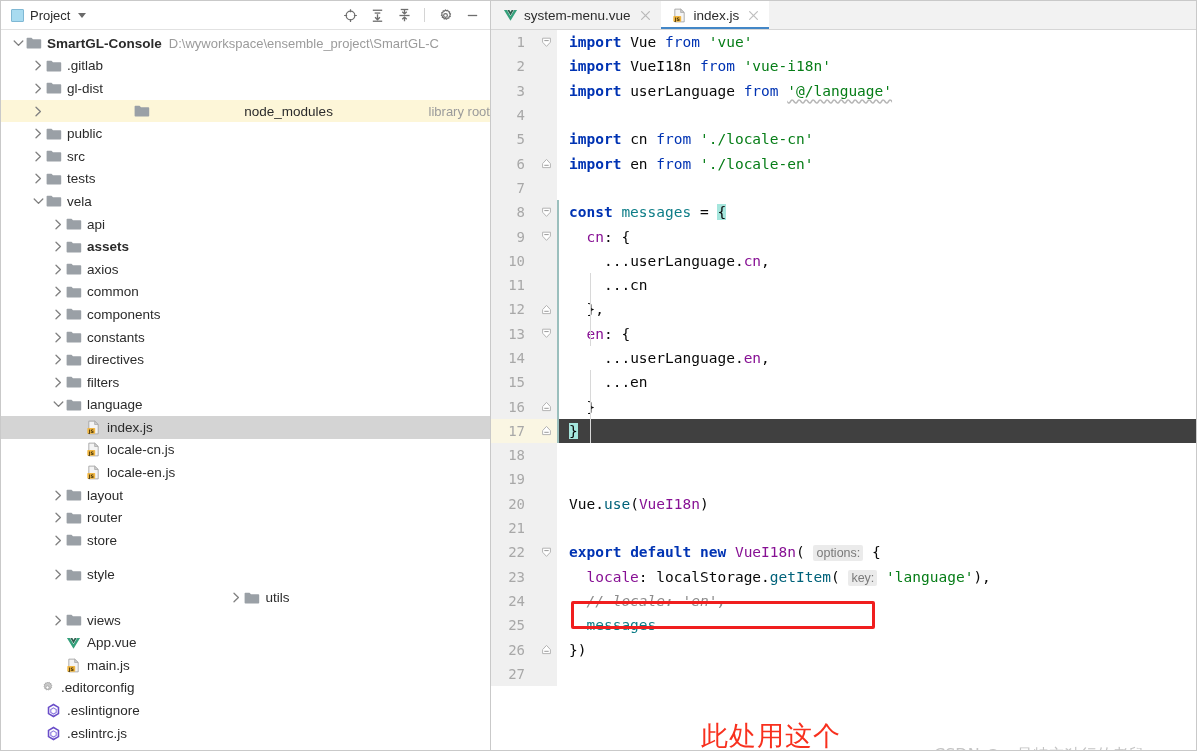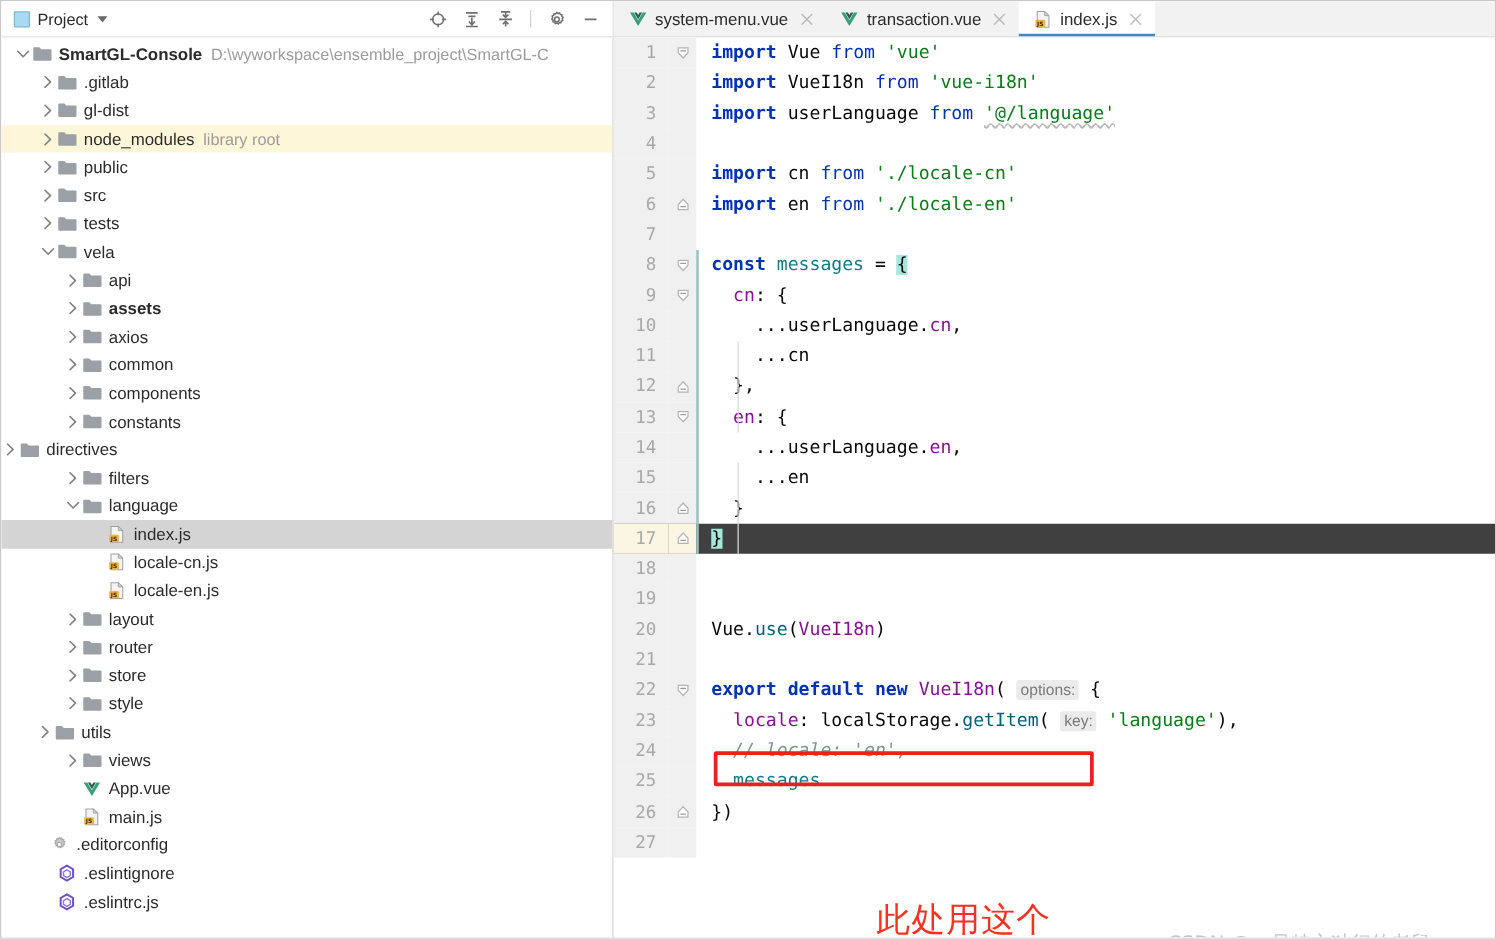--- a/index.html
+++ b/index.html
@@ -371,21 +371,21 @@
               <path d="M2 1.2L6.4 5.5 2 9.8" fill="none" stroke="#808080" stroke-width="1.3" stroke-linecap="round" stroke-linejoin="round"></path>
             </svg>
           </span>
           <span class="node-icon">
             <svg width="16" height="14" viewBox="0 0 16 14">
               <path d="M0.6 2.6a.8.8 0 01.8-.8h4.1l1.5 1.5h7.4a.8.8 0 01.8.8v7.6a.8.8 0 01-.8.8H1.4a.8.8 0 01-.8-.8z" fill="#9aa0a6"></path>
             </svg>
           </span>
           <span class="node-label">gl-dist</span>
         </div>
-        <div class="tree-row libroot" style="padding-left: 30px;">
+        <div class="tree-row libroot" style="padding-left: 30px; justify-content: space-between;">
           <span class="arrow">
             <svg width="9" height="11" viewBox="0 0 9 11">
               <path d="M2 1.2L6.4 5.5 2 9.8" fill="none" stroke="#808080" stroke-width="1.3" stroke-linecap="round" stroke-linejoin="round"></path>
             </svg>
           </span>
           <span class="node-icon">
             <svg width="16" height="14" viewBox="0 0 16 14">
               <path d="M0.6 2.6a.8.8 0 01.8-.8h4.1l1.5 1.5h7.4a.8.8 0 01.8.8v7.6a.8.8 0 01-.8.8H1.4a.8.8 0 01-.8-.8z" fill="#9aa0a6"></path>
             </svg>
           </span>
@@ -515,21 +515,21 @@
               <path d="M2 1.2L6.4 5.5 2 9.8" fill="none" stroke="#808080" stroke-width="1.3" stroke-linecap="round" stroke-linejoin="round"></path>
             </svg>
           </span>
           <span class="node-icon">
             <svg width="16" height="14" viewBox="0 0 16 14">
               <path d="M0.6 2.6a.8.8 0 01.8-.8h4.1l1.5 1.5h7.4a.8.8 0 01.8.8v7.6a.8.8 0 01-.8.8H1.4a.8.8 0 01-.8-.8z" fill="#9aa0a6"></path>
             </svg>
           </span>
           <span class="node-label">constants</span>
         </div>
-        <div class="tree-row" style=" align-items: center;">
+        <div class="tree-row" style="padding-left: 50px; align-items: center;">
           <span class="arrow">
             <svg width="9" height="11" viewBox="0 0 9 11">
               <path d="M2 1.2L6.4 5.5 2 9.8" fill="none" stroke="#808080" stroke-width="1.3" stroke-linecap="round" stroke-linejoin="round"></path>
             </svg>
           </span>
           <span class="node-icon">
             <svg width="16" height="14" viewBox="0 0 16 14">
               <path d="M0.6 2.6a.8.8 0 01.8-.8h4.1l1.5 1.5h7.4a.8.8 0 01.8.8v7.6a.8.8 0 01-.8.8H1.4a.8.8 0 01-.8-.8z" fill="#9aa0a6"></path>
             </svg>
           </span>
@@ -641,34 +641,34 @@
               <path d="M2 1.2L6.4 5.5 2 9.8" fill="none" stroke="#808080" stroke-width="1.3" stroke-linecap="round" stroke-linejoin="round"></path>
             </svg>
           </span>
           <span class="node-icon">
             <svg width="16" height="14" viewBox="0 0 16 14">
               <path d="M0.6 2.6a.8.8 0 01.8-.8h4.1l1.5 1.5h7.4a.8.8 0 01.8.8v7.6a.8.8 0 01-.8.8H1.4a.8.8 0 01-.8-.8z" fill="#9aa0a6"></path>
             </svg>
           </span>
           <span class="node-label">store</span>
         </div>
-        <div class="tree-row" style="padding-left: 50px;">
+        <div class="tree-row" style="padding-left: 50px; margin-top: 12px;">
           <span class="arrow">
             <svg width="9" height="11" viewBox="0 0 9 11">
               <path d="M2 1.2L6.4 5.5 2 9.8" fill="none" stroke="#808080" stroke-width="1.3" stroke-linecap="round" stroke-linejoin="round"></path>
             </svg>
           </span>
           <span class="node-icon">
             <svg width="16" height="14" viewBox="0 0 16 14">
               <path d="M0.6 2.6a.8.8 0 01.8-.8h4.1l1.5 1.5h7.4a.8.8 0 01.8.8v7.6a.8.8 0 01-.8.8H1.4a.8.8 0 01-.8-.8z" fill="#9aa0a6"></path>
             </svg>
           </span>
           <span class="node-label">style</span>
         </div>
-        <div class="tree-row" style="padding-left: 28px;">
+        <div class="tree-row" style="padding-left: 28px; justify-content: center;">
           <span class="arrow">
             <svg width="9" height="11" viewBox="0 0 9 11">
               <path d="M2 1.2L6.4 5.5 2 9.8" fill="none" stroke="#808080" stroke-width="1.3" stroke-linecap="round" stroke-linejoin="round"></path>
             </svg>
           </span>
           <span class="node-icon">
             <svg width="16" height="14" viewBox="0 0 16 14">
               <path d="M0.6 2.6a.8.8 0 01.8-.8h4.1l1.5 1.5h7.4a.8.8 0 01.8.8v7.6a.8.8 0 01-.8.8H1.4a.8.8 0 01-.8-.8z" fill="#9aa0a6"></path>
             </svg>
           </span>
@@ -766,34 +766,20 @@
 
     <div class="tabbar" id="tabbar">
         <div class="tab">
           <span class="tab-icon">
             <svg width="15" height="14" viewBox="0 0 16 14">
               <path d="M1 1.6h3.1L8 8.3l3.9-6.7H15L8 13.2z" fill="#35a07b"></path>
               <path d="M4.6 1.6h2.2L8 3.7l1.2-2.1h2.2L8 7.4z" fill="#2d5e4e"></path>
             </svg>
           </span>
           <span>system-menu.vue</span>
-          <span class="tab-close">
-            <svg width="11" height="11" viewBox="0 0 11 11">
-              <path d="M1.6 1.6l7.8 7.8M9.4 1.6l-7.8 7.8" stroke="#8b8b8b" stroke-width="1.2" stroke-linecap="round"></path>
-            </svg>
-          </span>
-        </div>
-        <div class="tab">
-          <span class="tab-icon">
-            <svg width="15" height="14" viewBox="0 0 16 14">
-              <path d="M1 1.6h3.1L8 8.3l3.9-6.7H15L8 13.2z" fill="#35a07b"></path>
-              <path d="M4.6 1.6h2.2L8 3.7l1.2-2.1h2.2L8 7.4z" fill="#2d5e4e"></path>
-            </svg>
-          </span>
-          <span>transaction.vue</span>
           <span class="tab-close">
             <svg width="11" height="11" viewBox="0 0 11 11">
               <path d="M1.6 1.6l7.8 7.8M9.4 1.6l-7.8 7.8" stroke="#8b8b8b" stroke-width="1.2" stroke-linecap="round"></path>
             </svg>
           </span>
         </div>
         <div class="tab active">
           <span class="tab-icon">
             <svg width="15" height="15" viewBox="0 0 16 16">
               <path d="M3 1.2h6.2L13 4.8v10H3z" fill="#f4f4f4" stroke="#a0a0a0" stroke-width=".9"></path>

